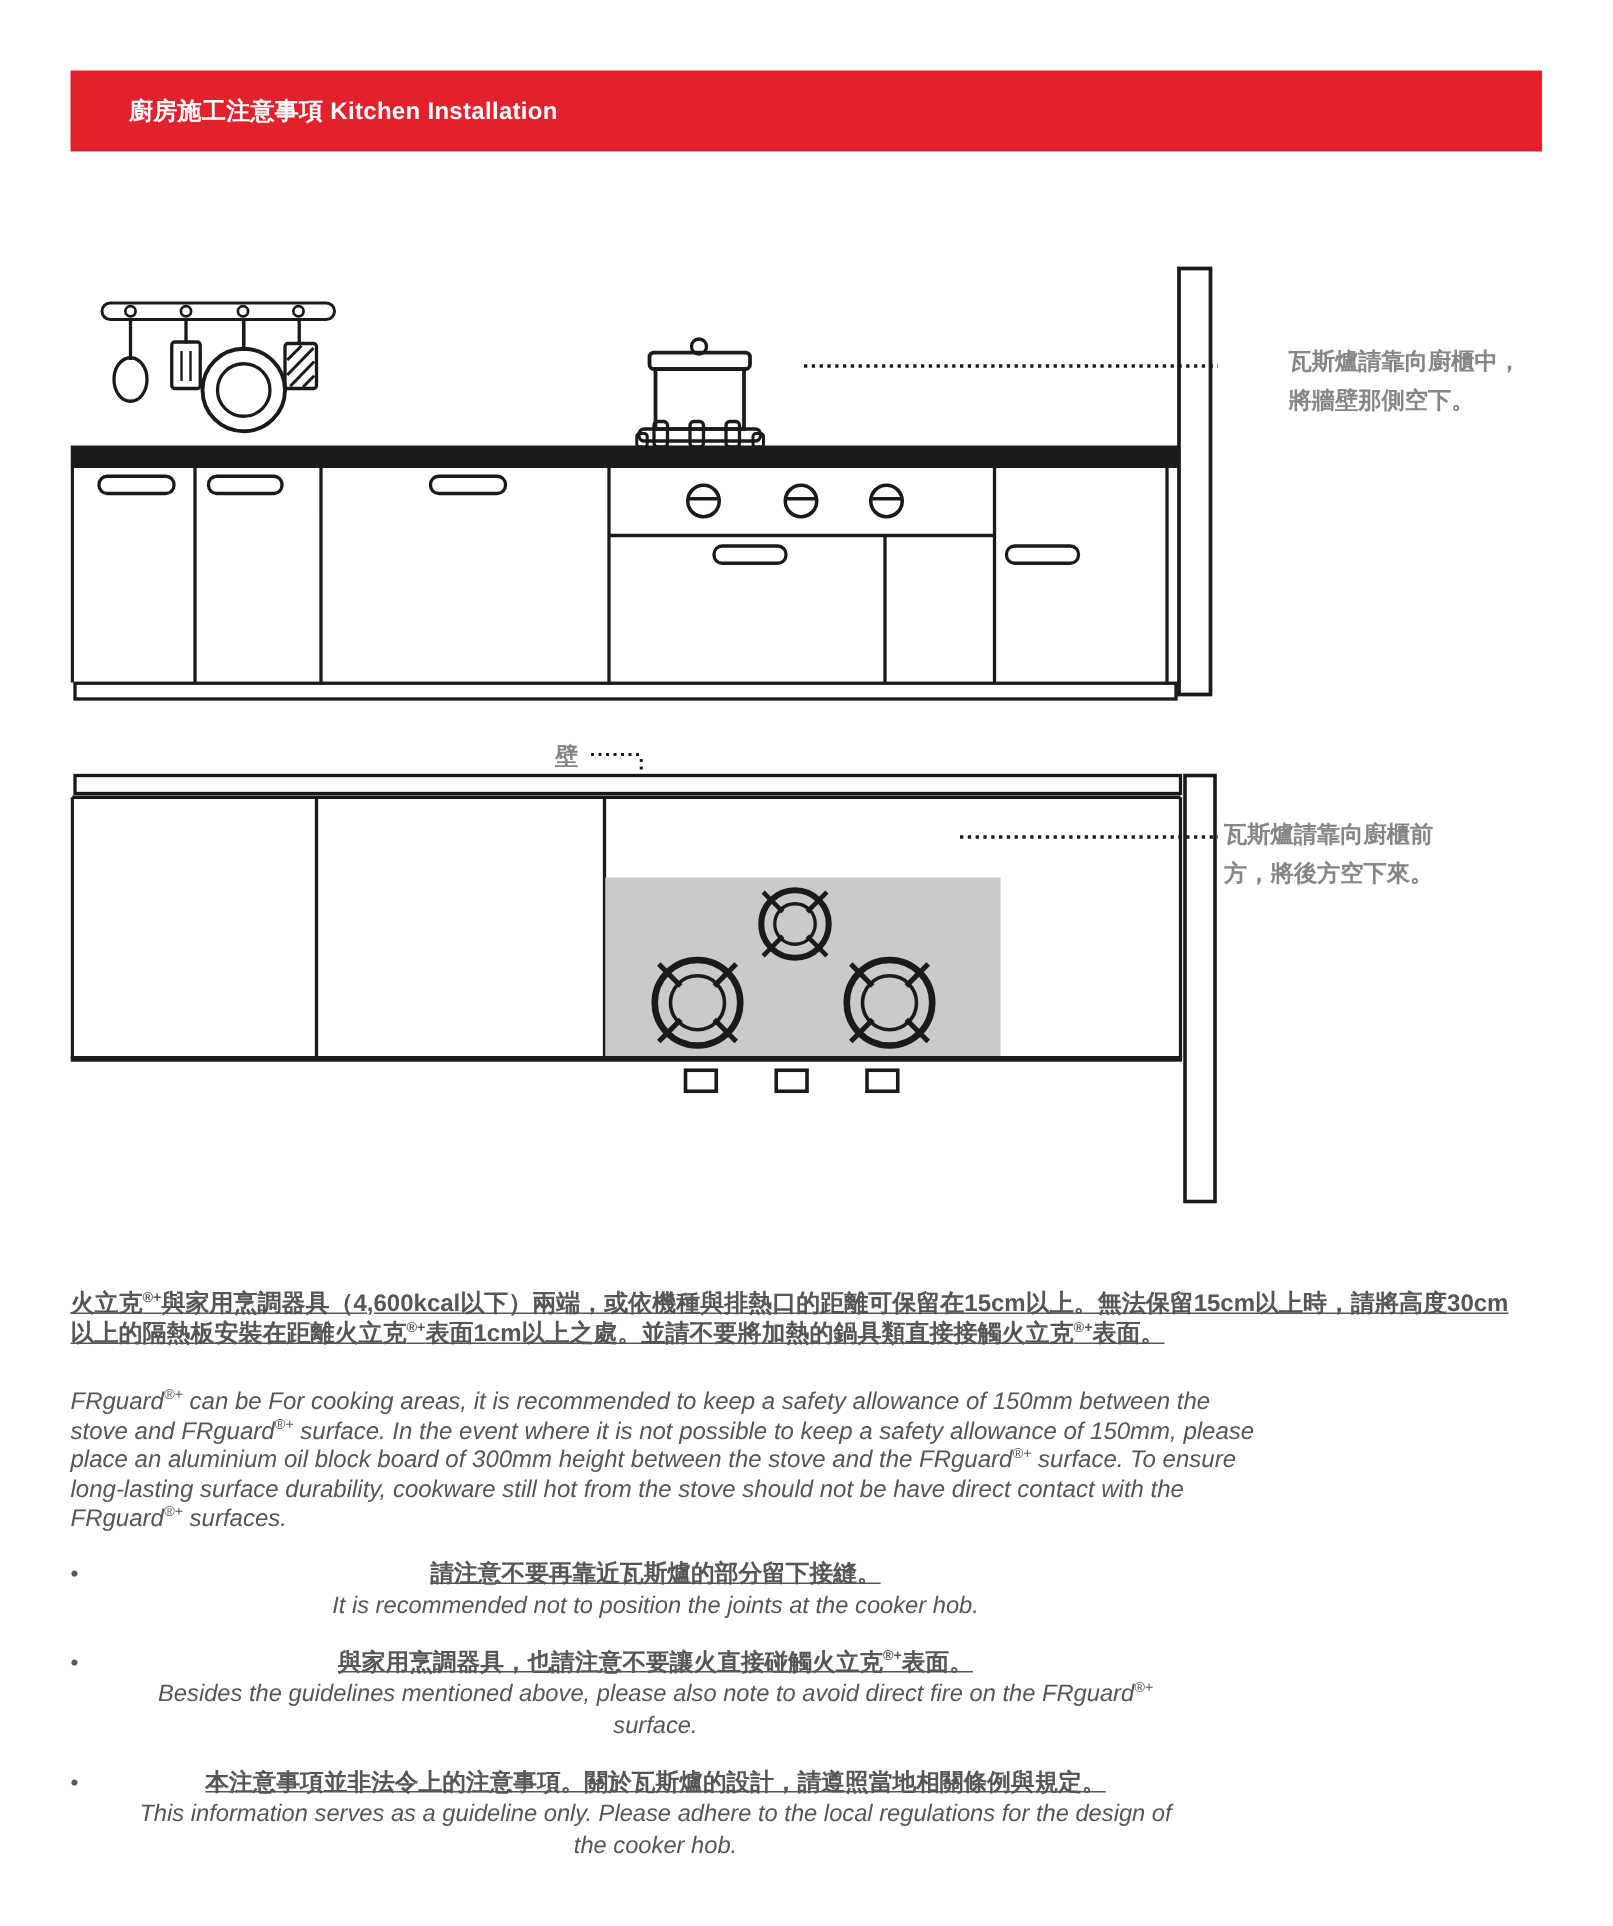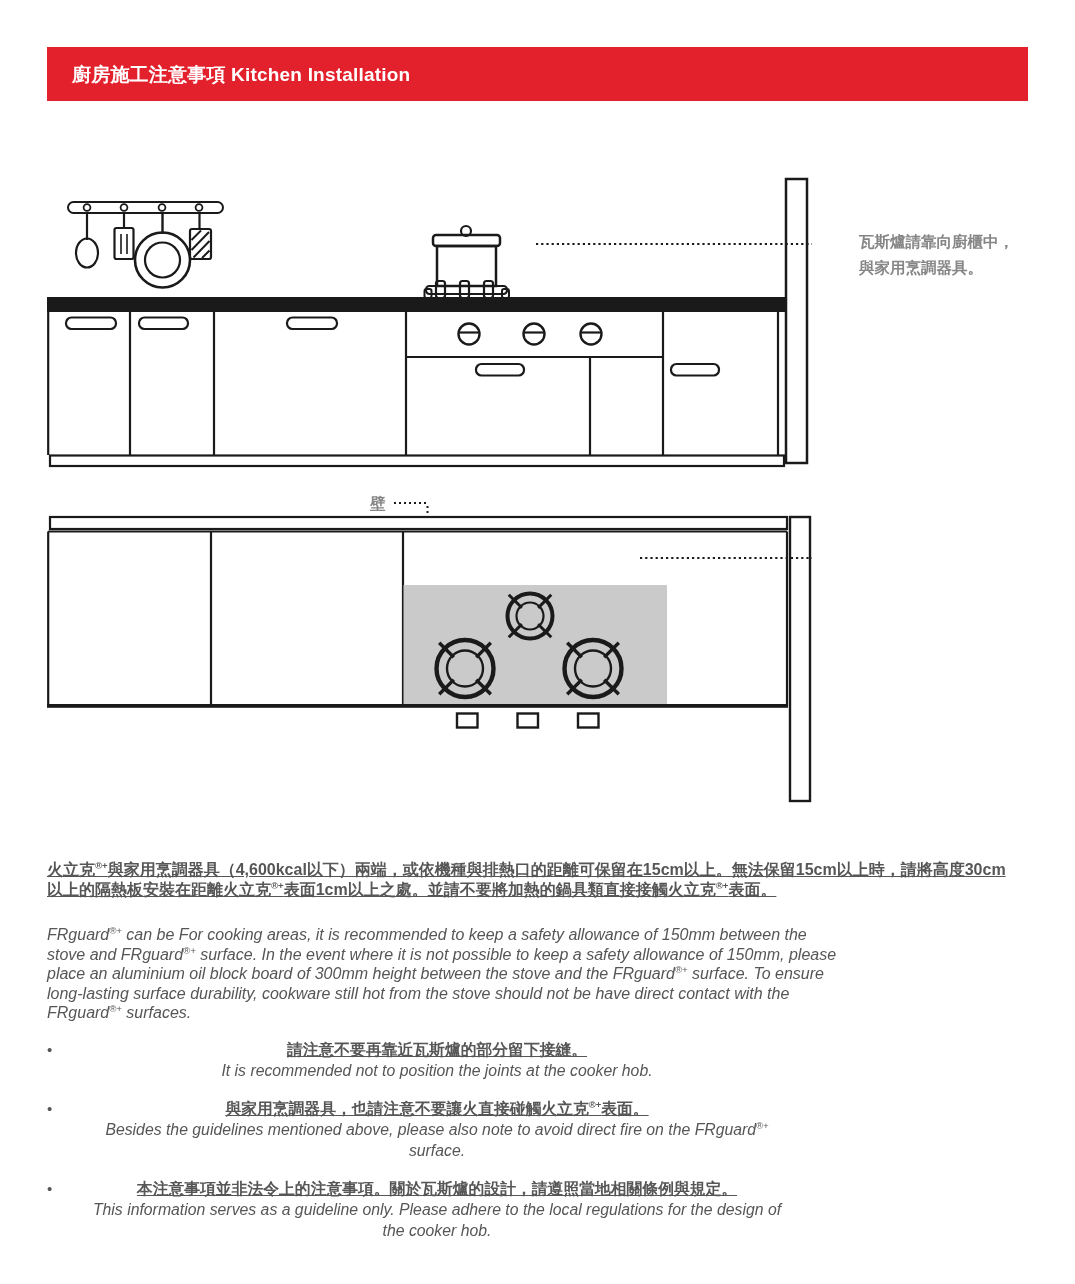--- a/index.html
+++ b/index.html
@@ -3,21 +3,21 @@
 <meta charset="utf-8">
 <style>
   html,body{margin:0;padding:0;background:#ffffff;}
   .page{
     position:relative;width:1075px;height:1284px;background:#ffffff;overflow:hidden;
     font-family:"Liberation Sans","DejaVu Sans",sans-serif;color:#565656;
   }
   
   .header{position:absolute;left:47px;top:47px;width:981px;height:54px;background:#e3212d;}
   .header h1{
-    margin:0;padding:0 0 0 25px;line-height:56px;font-size:19px;font-weight:700;color:#ffffff;
+    margin:0;padding:0 0 0 39px;line-height:56px;font-size:16px;font-weight:700;color:#ffffff;
     letter-spacing:.2px;
   }
   
   .svg-wrap{position:absolute;}
   .annot{position:absolute;color:#868686;font-weight:700;font-size:15.5px;line-height:26px;white-space:nowrap;}
   .wall-label{position:absolute;color:#868686;font-weight:700;font-size:15.5px;}
   
   .para{position:absolute;left:47px;color:#565656;font-size:16px;}
   .zh{font-weight:600;text-decoration:underline;}
   .en{font-weight:400;font-style:italic;}
@@ -117,21 +117,21 @@
         <circle cx="544" cy="164" r="10.5" fill="#ffffff" class="ln" stroke-width="2.4"></circle>
         <line x1="533.5" y1="162.5" x2="554.5" y2="162.5" class="ln" stroke-width="2.2"></line>
       </g>
 
       <line x1="489" y1="74" x2="765" y2="74" class="ln" stroke-width="2.2" stroke-dasharray="2.2 3"></line>
     </svg>
   </div>
 
   <div class="annot" style="left:859px;top:229px;">
     <div>瓦斯爐請靠向廚櫃中，</div>
-    <div>與家用烹調器具。</div>
+    <div>將牆壁那側空下。</div>
   </div>
 
   <div class="svg-wrap" style="left:47px;top:480px;width:768px;height:340px;">
     <svg width="768" height="340" viewBox="0 0 768 340">
 
       <rect x="3" y="37" width="737" height="12" fill="#ffffff" class="ln" stroke-width="2.2"></rect>
       <rect x="743" y="37" width="20" height="284" fill="#ffffff" class="ln" stroke-width="2.4"></rect>
 
       <g>
         <line x1="1.2" y1="51.5" x2="740" y2="51.5" class="ln" stroke-width="2.2"></line>
@@ -174,20 +174,24 @@
       <rect x="531" y="233.5" width="20.5" height="14" fill="#ffffff" class="ln" stroke-width="2.4"></rect>
 
       <line x1="347" y1="23" x2="382" y2="23" class="ln" stroke-width="2" stroke-dasharray="2 3"></line>
       <line x1="380.5" y1="26" x2="380.5" y2="37" class="ln" stroke-width="2" stroke-dasharray="2 3"></line>
       <line x1="593" y1="78" x2="765" y2="78" class="ln" stroke-width="2.2" stroke-dasharray="2.2 3"></line>
     </svg>
   </div>
 
   <div class="wall-label" style="left:370px;top:494px;">壁</div>
 
+  <div class="annot" style="left:816px;top:544px;">
+    <div>瓦斯爐請靠向廚櫃前</div>
+    <div>方，將後方空下來。</div>
+  </div>
 
   <p class="para zh"><span>火立克</span><sup>®+</sup><span>與家用烹調器具（4,600kcal以下）兩端，或依機種與排熱口的距離可保留在15cm以上。無法保留15cm以上時，請將高度30cm以上的隔熱板安裝在距離火立克</span><sup>®+</sup><span>表面1cm以上之處。並請不要將加熱的鍋具類直接接觸火立克</span><sup>®+</sup><span>表面。</span></p>
   <p class="para en"><span>FRguard</span><sup>®+</sup><span> can be For cooking areas, it is recommended to keep a safety allowance of 150mm between the stove and FRguard</span><sup>®+</sup><span> surface. In the event where it is not possible to keep a safety allowance of 150mm, please place an aluminium oil block board of 300mm height between the stove and the FRguard</span><sup>®+</sup><span> surface. To ensure long-lasting surface durability, cookware still hot from the stove should not be have direct contact with the FRguard</span><sup>®+</sup><span> surfaces.</span></p>
 
   <ul class="bullets">
     <li>
       <span class="dot">•</span>
       <span class="bt">
         <div class="zh"><span>請注意不要再靠近瓦斯爐的部分留下接縫。</span></div>
         <div class="en"><span>It is recommended not to position the joints at the cooker hob.</span></div>

